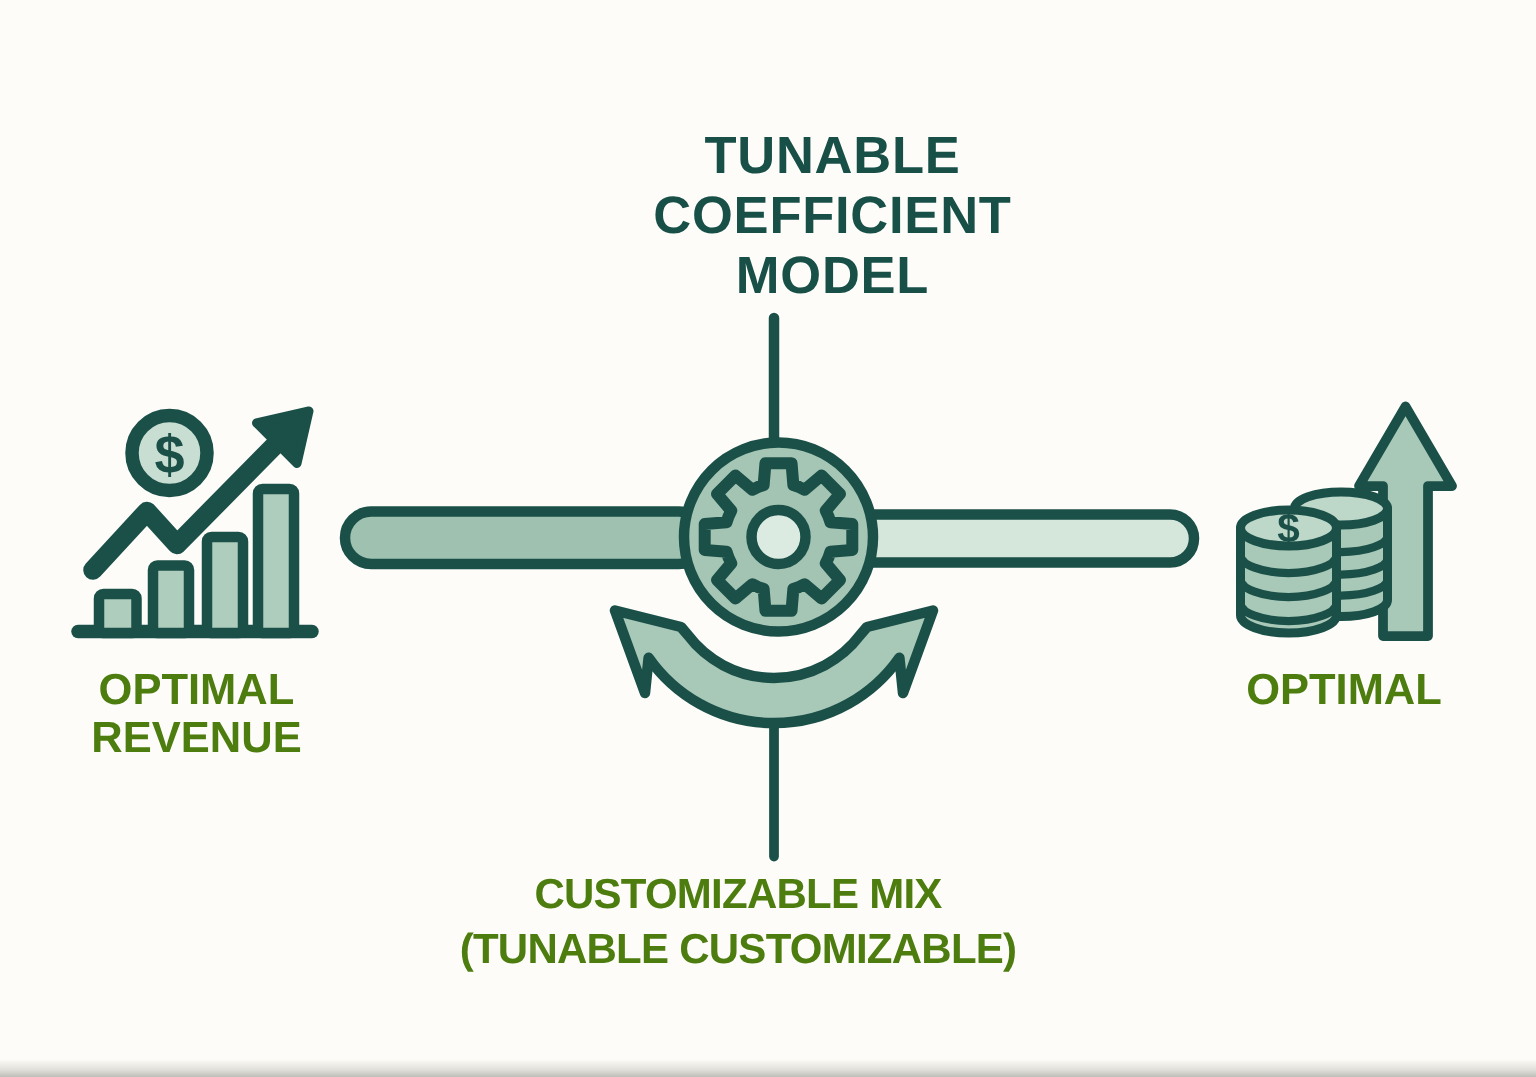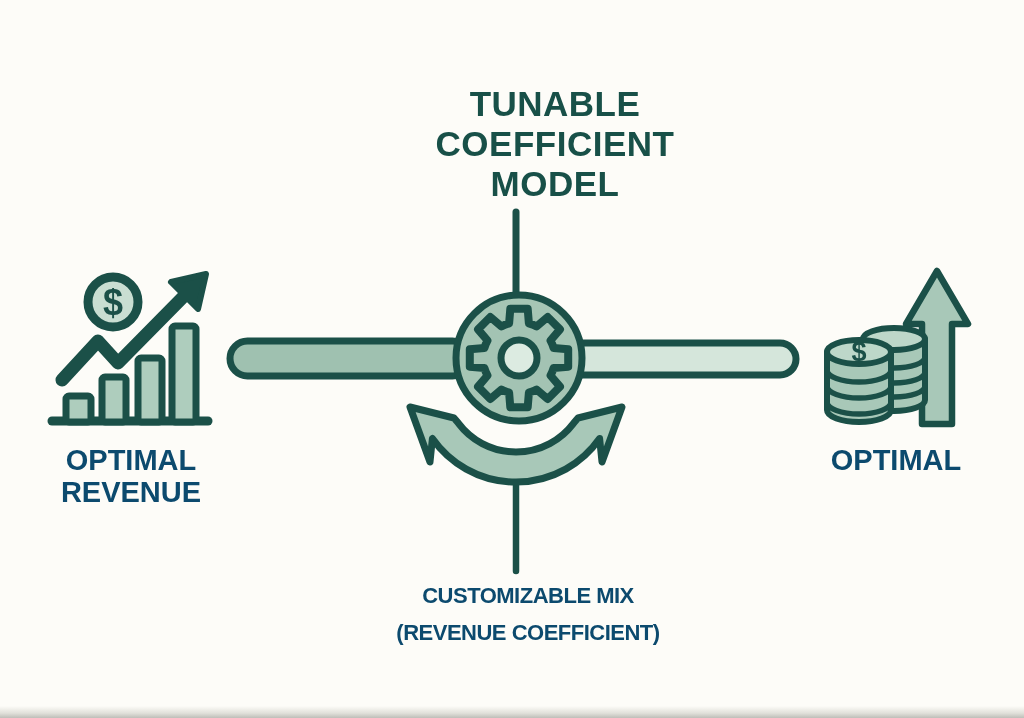--- a/index.html
+++ b/index.html
@@ -6,26 +6,26 @@
   .canvas{
     position:relative;width:1024px;height:718px;overflow:hidden;
     background:#fdfcf8;
     font-family:"Liberation Sans", sans-serif;
   }
   .ttl{
     position:absolute;top:84px;left:0;width:100%;text-align:center;
     color:#185048;font-weight:700;font-size:35px;line-height:40px;letter-spacing:.5px;padding-left:43px;
   }
   .lbl{
-    position:absolute;color:#0c4a6e;font-weight:700;text-align:center;
+    position:absolute;color:#4d7c0f;font-weight:700;text-align:center;
     transform:translateX(-50%);
   }
   .lbl-left{left:131px;top:444px;font-size:29px;line-height:32px;}
   .lbl-right{left:896px;top:444px;font-size:29px;line-height:32px;}
-  .lbl-bottom{left:528px;top:577px;font-size:22px;line-height:37px;letter-spacing:-0.5px;}
+  .lbl-bottom{left:492px;top:577px;font-size:28px;line-height:37px;letter-spacing:-0.5px;}
   svg.scene{position:absolute;left:0;top:0;}
   .ink{stroke:#1b5048;stroke-linejoin:round;stroke-linecap:round;}
   .bottom-edge{
     position:absolute;left:0;bottom:0;width:100%;height:12px;
     background:linear-gradient(180deg, rgba(226,223,213,0) 0%, rgba(196,196,187,.5) 60%, rgba(148,149,142,.6) 100%);
   }
 </style>
 </head>
 <body>
 
@@ -97,17 +97,17 @@
     <div>OPTIMAL</div>
     <div>REVENUE</div>
   </div>
 
   <div class="lbl lbl-right">
     <div>OPTIMAL</div>
   </div>
 
   <div class="lbl lbl-bottom">
     <div>CUSTOMIZABLE MIX</div>
-    <div>(REVENUE COEFFICIENT)</div>
+    <div>(TUNABLE CUSTOMIZABLE)</div>
   </div>
 
   <div class="bottom-edge"></div>
 </div>
 
 </body></html>

